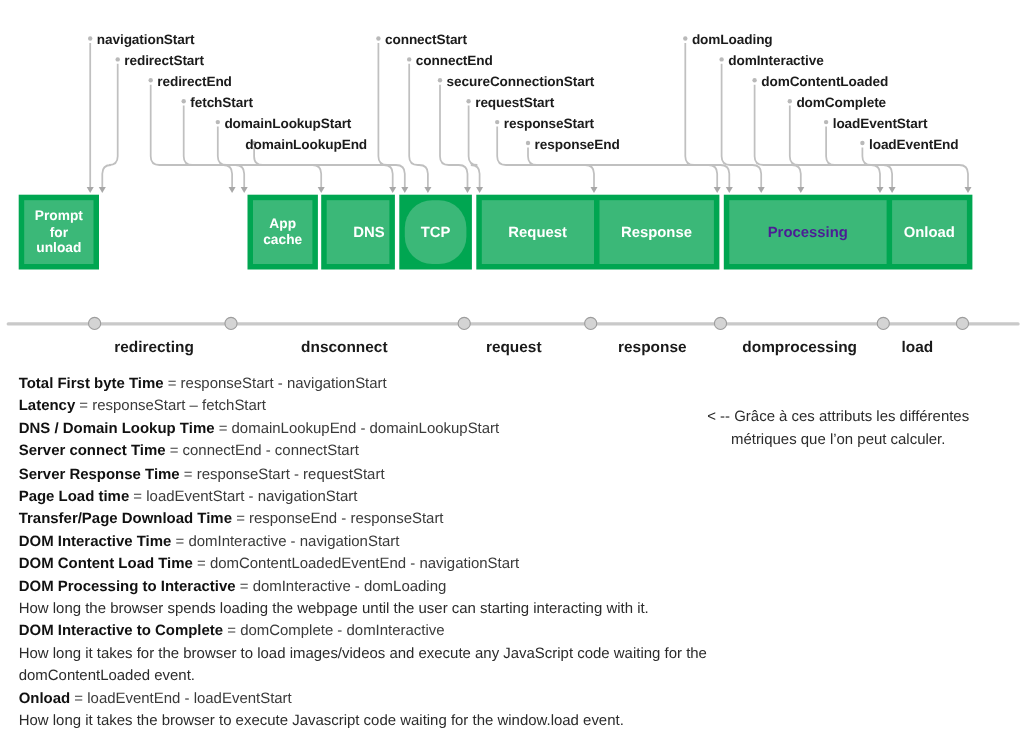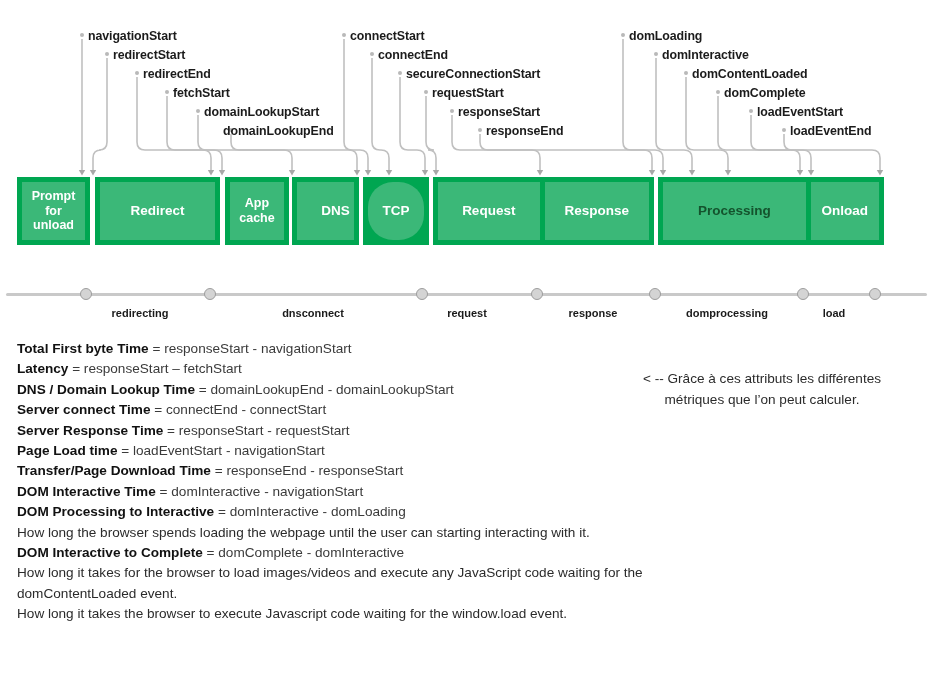--- a/index.html
+++ b/index.html
@@ -91,21 +91,21 @@
     margin-left: -6px;
     border-radius: 50%;
     background: #d4d4d4;
     border: 1px solid #9d9d9d;
   }
   .axis-label {
     position: absolute;
     top: 22px;
     font-family: "Liberation Sans", sans-serif;
     font-weight: bold;
-    font-size: 11px;
+    font-size: 14px;
     color: #1a1a1a;
     white-space: nowrap;
     transform: translateX(-50%);
   }
 
   
   #metrics {
     position: absolute;
     left: 17px; top: 339px;
     width: 680px;
@@ -217,38 +217,35 @@
       <div class="event-dot" style="left: 749px; top: 109px;"></div>
       <div class="event-label" style="left: 757px; top: 106px;">loadEventStart</div>
       <div class="event-dot" style="left: 782px; top: 128px;"></div>
       <div class="event-label" style="left: 790px; top: 125px;">loadEventEnd</div>
     </div>
 
   <div id="phase-row">
       <div class="phase-group" style="left: 17px; width: 73px; background: rgb(0, 166, 81);">
         <div class="phase-box small" style="width: 63px; background: rgb(59, 184, 120); color: rgb(255, 255, 255);">Prompt<br>for<br>unload</div>
       </div>
-      <div class="phase-group" style="left: 95px; width: 125px; background: rgb(0, 166, 81);">
-        <div class="phase-box" style="width: 115px; background: rgb(59, 184, 120); color: rgb(255, 255, 255);">Redirect</div>
-      </div>
       <div class="phase-group" style="left: 225px; width: 64px; background: rgb(0, 166, 81);">
         <div class="phase-box small" style="width: 54px; background: rgb(59, 184, 120); color: rgb(255, 255, 255);">App<br>cache</div>
       </div>
       <div class="phase-group" style="left: 292px; width: 67px; background: rgb(0, 166, 81);">
         <div class="phase-box" style="width: 57px; background: rgb(59, 184, 120); color: rgb(255, 255, 255); padding-left: 20px;">DNS</div>
       </div>
       <div class="phase-group" style="left: 363px; width: 66px; background: rgb(0, 166, 81);">
         <div class="phase-box" style="width: 56px; background: rgb(59, 184, 120); color: rgb(255, 255, 255); border-radius: 25px;">TCP</div>
       </div>
       <div class="phase-group" style="left: 433px; width: 221px; background: rgb(0, 166, 81);">
         <div class="phase-box" style="width: 104px; background: rgb(59, 184, 120); color: rgb(255, 255, 255);">Request</div>
         <div class="phase-box" style="width: 107px; background: rgb(59, 184, 120); color: rgb(255, 255, 255);">Response</div>
       </div>
       <div class="phase-group" style="left: 658px; width: 226px; background: rgb(0, 166, 81);">
-        <div class="phase-box" style="width: 146px; background: rgb(59, 184, 120); color: #14532d;">Processing</div>
+        <div class="phase-box" style="width: 146px; background: rgb(59, 184, 120); color: #4c1d95;">Processing</div>
         <div class="phase-box" style="width: 70px; background: rgb(59, 184, 120); color: rgb(255, 255, 255);">Onload</div>
       </div>
     </div>
 
   <div id="axis-wrap">
     <div id="axis-line"></div>
     <div id="axis-ticks">
         <div class="axis-dot" style="left: 86px;"></div>
         <div class="axis-dot" style="left: 210px;"></div>
         <div class="axis-dot" style="left: 422px;"></div>
@@ -269,22 +266,24 @@
 
   <div id="metrics">
       <div class="metric-line"><span class="term">Total First byte Time</span><span class="expr"> = responseStart - navigationStart</span></div>
       <div class="metric-line"><span class="term">Latency</span><span class="expr"> = responseStart – fetchStart</span></div>
       <div class="metric-line"><span class="term">DNS / Domain Lookup Time</span><span class="expr"> = domainLookupEnd - domainLookupStart</span></div>
       <div class="metric-line"><span class="term">Server connect Time</span><span class="expr"> = connectEnd - connectStart</span></div>
       <div class="metric-line"><span class="term">Server Response Time</span><span class="expr"> = responseStart - requestStart</span></div>
       <div class="metric-line"><span class="term">Page Load time</span><span class="expr"> = loadEventStart - navigationStart</span></div>
       <div class="metric-line"><span class="term">Transfer/Page Download Time</span><span class="expr"> = responseEnd - responseStart</span></div>
       <div class="metric-line"><span class="term">DOM Interactive Time</span><span class="expr"> = domInteractive - navigationStart</span></div>
+      <div class="metric-line"><span class="term">DOM Content Load Time</span><span class="expr"> = domContentLoadedEventEnd - navigationStart</span></div>
       <div class="metric-line"><span class="term">DOM Processing to Interactive</span><span class="expr"> = domInteractive - domLoading</span></div>
       <div class="note-line">How long the browser spends loading the webpage until the user can starting interacting with it.</div>
       <div class="metric-line"><span class="term">DOM Interactive to Complete</span><span class="expr"> = domComplete - domInteractive</span></div>
       <div class="note-line">How long it takes for the browser to load images/videos and execute any JavaScript code waiting for the domContentLoaded event.</div>
+      <div class="metric-line"><span class="term">Onload</span><span class="expr"> = loadEventEnd - loadEventStart</span></div>
       <div class="note-line">How long it takes the browser to execute Javascript code waiting for the window.load event.</div>
     </div>
 
   <div id="side-note">&lt; -- Grâce à ces attributs les différentes métriques que l’on peut calculer.</div>
 
 </div>
 
 </body></html>

